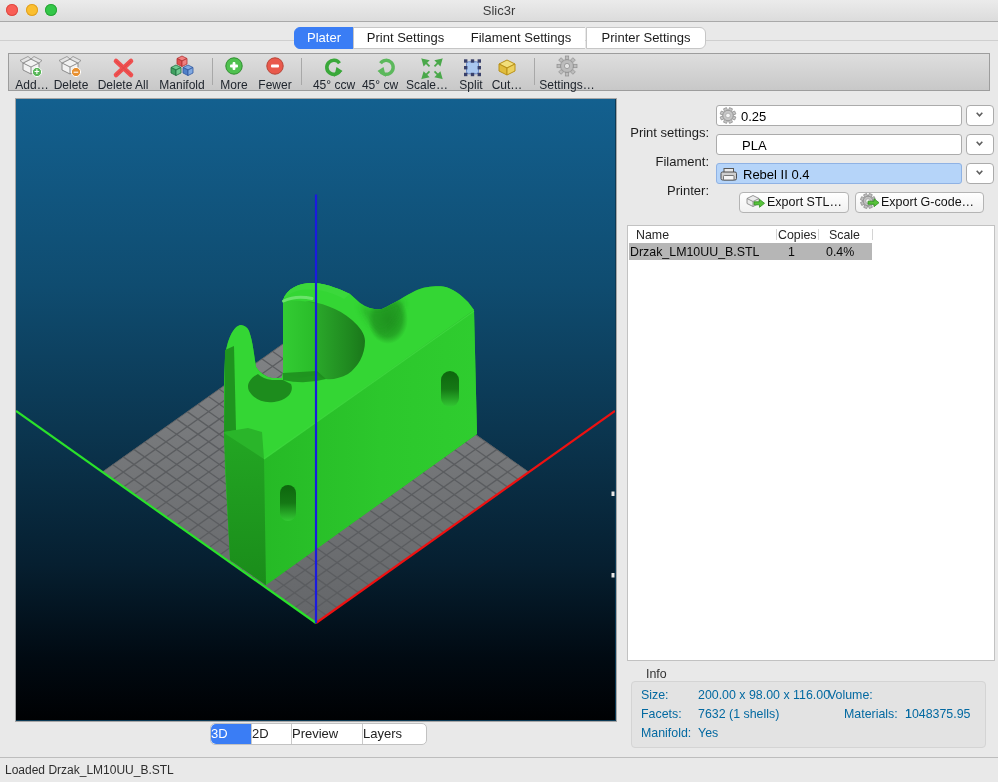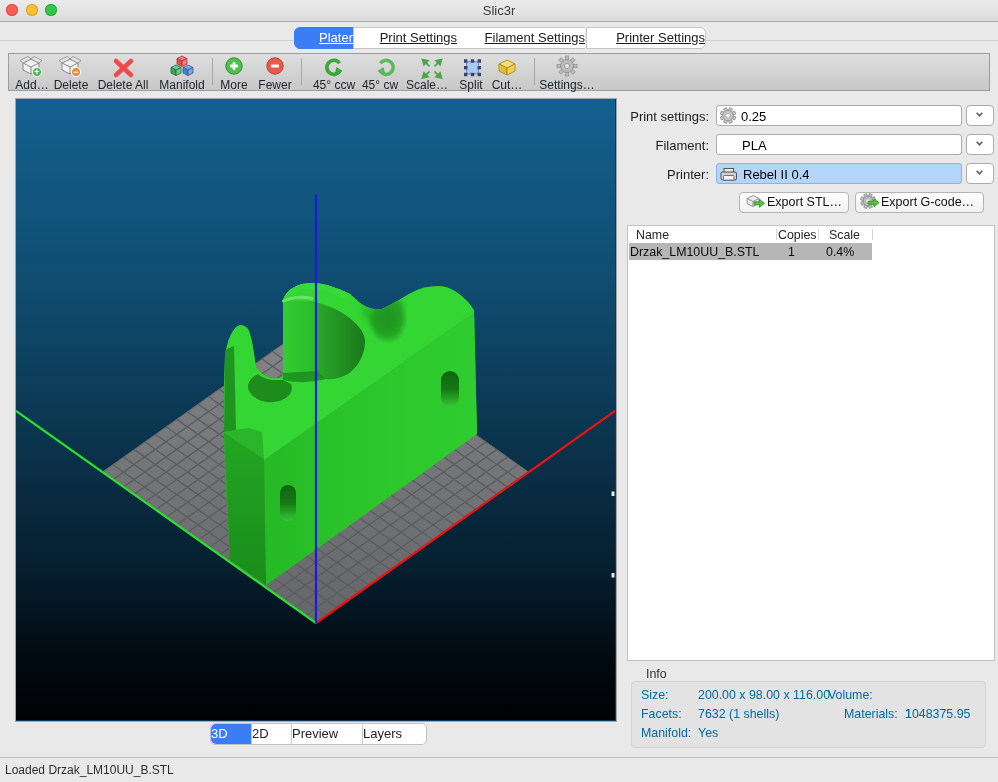--- a/index.html
+++ b/index.html
@@ -7,30 +7,30 @@
   .abs{position:absolute;}
   
   #titlebar{left:0;top:0;width:998px;height:21px;
     background:linear-gradient(#ebebeb,#dcdcdc);border-bottom:1px solid #a9a9a9;}
   .tl{position:absolute;top:4px;width:12px;height:12px;border-radius:50%;}
   #title{left:0;top:3px;width:998px;text-align:center;font-size:13px;color:#3c3c3c;}
   
   #tabline{left:0;top:40px;width:998px;height:1px;background:#cfcfcf;}
   .tab{top:27px;height:20px;background:#fff;border-top:1px solid #c6c6c6;
        border-bottom:1px solid #c6c6c6;font-size:13px;color:#1c1c1c;
-       text-align:right;line-height:20px;text-decoration:underline;}
+       text-align:center;line-height:20px;}
   
   #toolbar{left:8px;top:53px;width:980px;height:36px;border:1px solid #9d9d9d;
     background:linear-gradient(#dedede,#c8c8c8);}
   .tbl{top:78px;font-size:12px;color:#20262e;text-align:center;transform:translateX(-50%);white-space:nowrap;}
   .tsep{top:58px;width:1px;height:27px;background:#a8a8a8;}
   
   #glframe{left:15px;top:98px;width:600px;height:622px;border:1px solid #a6a6a6;background:#0c3a55;}
   
-  .rlabel{font-size:13px;color:#1d1d1d;text-align:right;width:120px;}
+  .rlabel{font-size:13px;color:#1d1d1d;text-align:right;width:120px;margin-top:16px;}
   .combo{left:716px;width:244px;height:19px;background:#fff;border:1px solid #ababab;
      border-radius:3px;font-size:13px;color:#000;}
   .dbtn{left:966px;width:26px;height:19px;background:#fff;border:1px solid #ababab;border-radius:4px;}
   .chev{position:absolute;left:9px;top:5px;width:7px;height:7px;}
   .btn{height:19px;background:linear-gradient(#ffffff,#f1f1f1);border:1px solid #b4b4b4;
      border-radius:4px;font-size:12.5px;color:#111;}
   #listbox{left:627px;top:225px;width:366px;height:434px;background:#fff;border:1px solid #c2c2c2;}
   .hdrtxt{font-size:12.4px;color:#262626;top:2px;}
   .hsep{position:absolute;top:3px;width:1px;height:11px;background:#d4d4d4;}
   #selrow{position:absolute;left:1px;top:17px;width:243px;height:17px;background:#b6b6b6;}

